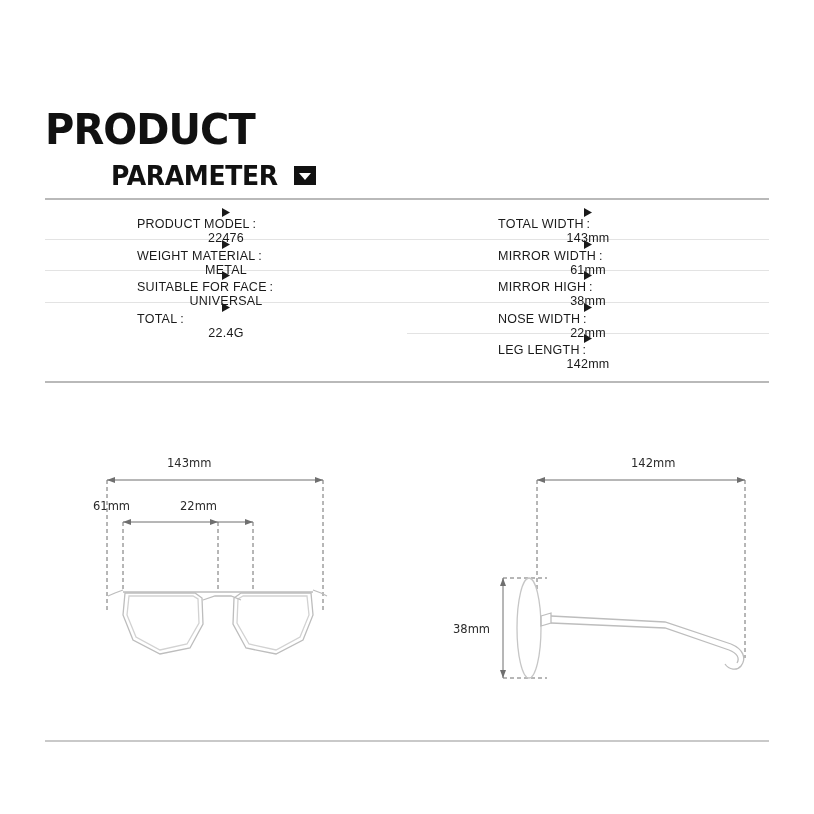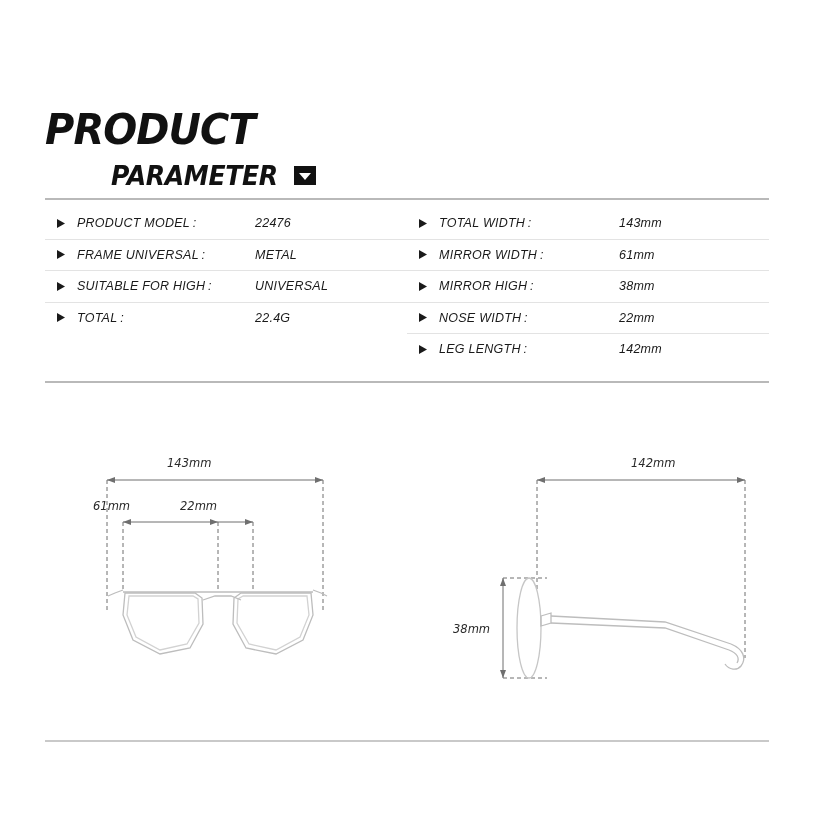--- a/index.html
+++ b/index.html
@@ -15,21 +15,20 @@
     position: relative;
     overflow: hidden;
   }
 
   .page {
     position: absolute;
     left: 0;
     top: 0;
     width: 814px;
     height: 814px;
-    font-style: italic;
   }
 
   
   .title-block {
     position: absolute;
     left: 45px;
     top: 108px;
     width: 320px;
   }
   .title-main {
@@ -91,20 +90,21 @@
   .spec-col {
     width: 362px;
   }
   .spec-row {
     height: 30.5px;
     display: flex;
     align-items: center;
     border-bottom: 1px solid #e3e3e3;
     font-size: 12.5px;
     letter-spacing: 0.25px;
+    flex-direction: column;
   }
   .spec-row.last { border-bottom: none; }
   .spec-bullet {
     width: 32px;
     display: flex;
     align-items: center;
     justify-content: center;
   }
   .spec-bullet svg { display: block; }
   .spec-label {
@@ -181,30 +181,30 @@
         </span>
         <span class="spec-label">PRODUCT MODEL :</span>
         <span class="spec-value">22476</span>
       </div>
       <div class="spec-row">
         <span class="spec-bullet">
           <svg width="8" height="9" viewBox="0 0 8 9">
               <polygon points="0,0 8,4.5 0,9" fill="#1a1a1a"></polygon>
             </svg>
         </span>
-        <span class="spec-label">FRAME UNIVERSAL :</span>
+        <span class="spec-label">WEIGHT MATERIAL :</span>
         <span class="spec-value">METAL</span>
       </div>
       <div class="spec-row">
         <span class="spec-bullet">
           <svg width="8" height="9" viewBox="0 0 8 9">
               <polygon points="0,0 8,4.5 0,9" fill="#1a1a1a"></polygon>
             </svg>
         </span>
-        <span class="spec-label">SUITABLE FOR HIGH :</span>
+        <span class="spec-label">SUITABLE FOR FACE :</span>
         <span class="spec-value">UNIVERSAL</span>
       </div>
       <div class="spec-row last">
         <span class="spec-bullet">
           <svg width="8" height="9" viewBox="0 0 8 9">
               <polygon points="0,0 8,4.5 0,9" fill="#1a1a1a"></polygon>
             </svg>
         </span>
         <span class="spec-label">TOTAL :</span>
         <span class="spec-value">22.4G</span>

